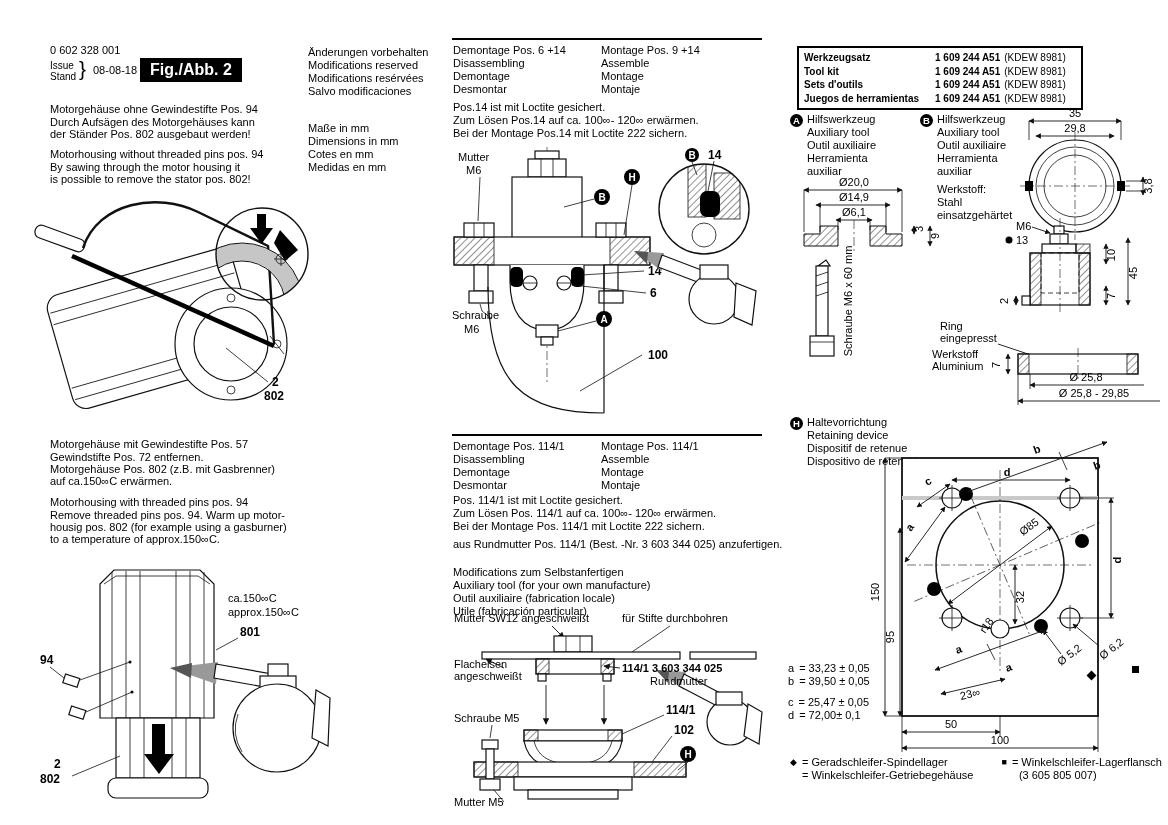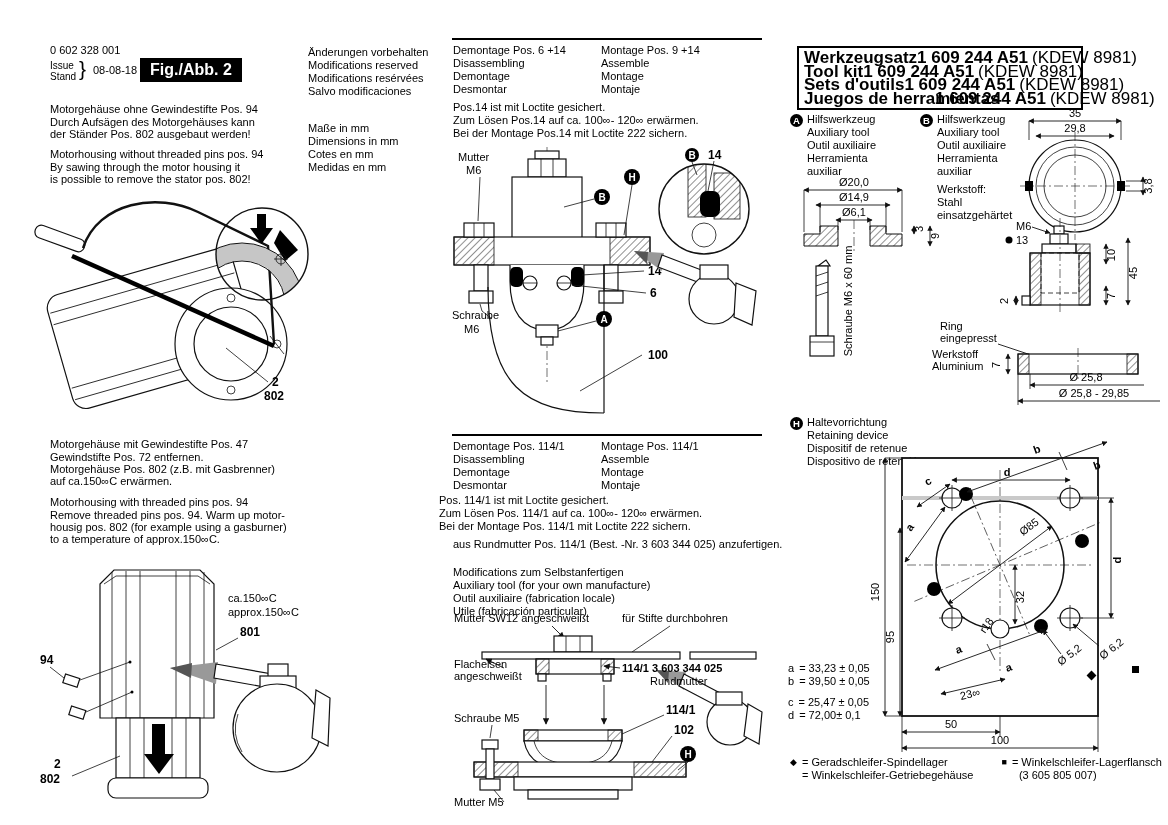--- a/index.html
+++ b/index.html
@@ -5,21 +5,21 @@
   *{margin:0;padding:0;box-sizing:border-box}
   html,body{width:1168px;height:825px;background:#fff;color:#000;
     font-family:"Liberation Sans","DejaVu Sans",sans-serif;overflow:hidden;position:relative}
   .a{position:absolute}
   .t{font-size:11px;line-height:13px;white-space:nowrap}
   .ts{font-size:10px;line-height:11px;white-space:nowrap}
   .b{font-weight:normal}
   .figbox{background:#000;color:#fff;font-weight:bold;font-size:16px;padding:2px 10px;line-height:20px}
   .brace{font-size:21px;font-weight:400;line-height:21px}
   .rule{background:#000;height:2px}
-  .tbl{border:2px solid #000;padding:3px 5px;font-size:17px;line-height:13.5px;background:#fff}
+  .tbl{border:2px solid #000;padding:3px 5px;font-size:10px;line-height:13.5px;background:#fff}
   .tbl .row{display:flex;white-space:nowrap}
   .tbl .n{font-weight:bold;width:131px}
   .tbl .num{font-weight:bold;margin-right:4px}
   .badge{display:inline-block;width:13px;height:13px;border-radius:50%;background:#000;color:#fff;
     font-size:9.5px;font-weight:bold;text-align:center;line-height:13px}
   .lg{display:flex;gap:5px;font-size:11px;line-height:13px;white-space:nowrap}
   svg{overflow:visible}
   svg text{font-family:"Liberation Sans","DejaVu Sans",sans-serif;fill:#000}
   .st{font-size:11px}
   .stb{font-size:11px;font-weight:bold}
@@ -104,21 +104,21 @@
     </g>
     <rect class="bk" x="229" y="28" width="9" height="15"></rect>
     <path class="bk" d="M 222,42 h 23 l -11.5,16 z"></path>
     <circle cx="234" cy="68" r="46" fill="none" stroke="#111" stroke-width="1.4"></circle>
   </g>
   <line class="th" x1="198" y1="162" x2="240" y2="196"></line>
   <text class="stb2" x="244" y="200">2</text>
   <text class="stb2" x="236" y="214">802</text>
 </svg>
 
-<div class="a t b" style="left:50px;top:438px">Motorgehäuse mit Gewindestifte Pos. 47</div>
+<div class="a t b" style="left:50px;top:438px">Motorgehäuse mit Gewindestifte Pos. 57</div>
 <div class="a t" style="left:50px;top:451px">Gewindstifte Pos. 72 entfernen.</div>
 <div class="a t" style="left:50px;top:463px">Motorgehäuse Pos. 802 (z.B. mit Gasbrenner)</div>
 <div class="a t" style="left:50px;top:475px">auf ca.150∞C erwärmen.</div>
 <div class="a t b" style="left:50px;top:496px">Motorhousing with threaded pins pos. 94</div>
 <div class="a t" style="left:50px;top:509px">Remove threaded pins pos. 94. Warm up motor-</div>
 <div class="a t" style="left:50px;top:521px">housig pos. 802 (for example using a gasburner)</div>
 <div class="a t" style="left:50px;top:533px">to a temperature of approx.150∞C.</div>
 
 <svg class="a" style="left:30px;top:556px" width="300" height="262" viewBox="0 0 300 262">
   <g>
@@ -295,21 +295,21 @@
   <div class="t b">Disassembling</div>
   <div class="t b">Demontage</div>
   <div class="t b">Desmontar</div>
 </div>
 <div class="a" style="left:601px;top:440px">
   <div class="t b">Montage Pos. 114/1</div>
   <div class="t b">Assemble</div>
   <div class="t b">Montage</div>
   <div class="t b">Montaje</div>
 </div>
-<div class="a" style="left:439px;top:494px">
+<div class="a" style="left:453px;top:494px">
   <div class="t">Pos. 114/1 ist mit Loctite gesichert.</div>
   <div class="t">Zum Lösen Pos. 114/1 auf ca. 100∞- 120∞ erwärmen.</div>
   <div class="t">Bei der Montage Pos. 114/1 mit Loctite 222 sichern.</div>
 </div>
 <div class="a" style="left:453px;top:538px">
   <div class="t">aus Rundmutter Pos. 114/1 (Best. -Nr. 3 603 344 025) anzufertigen.</div>
 </div>
 <div class="a" style="left:453px;top:566px">
   <div class="t b">Modifications zum Selbstanfertigen</div>
   <div class="t b">Auxiliary tool (for your own manufacture)</div>

